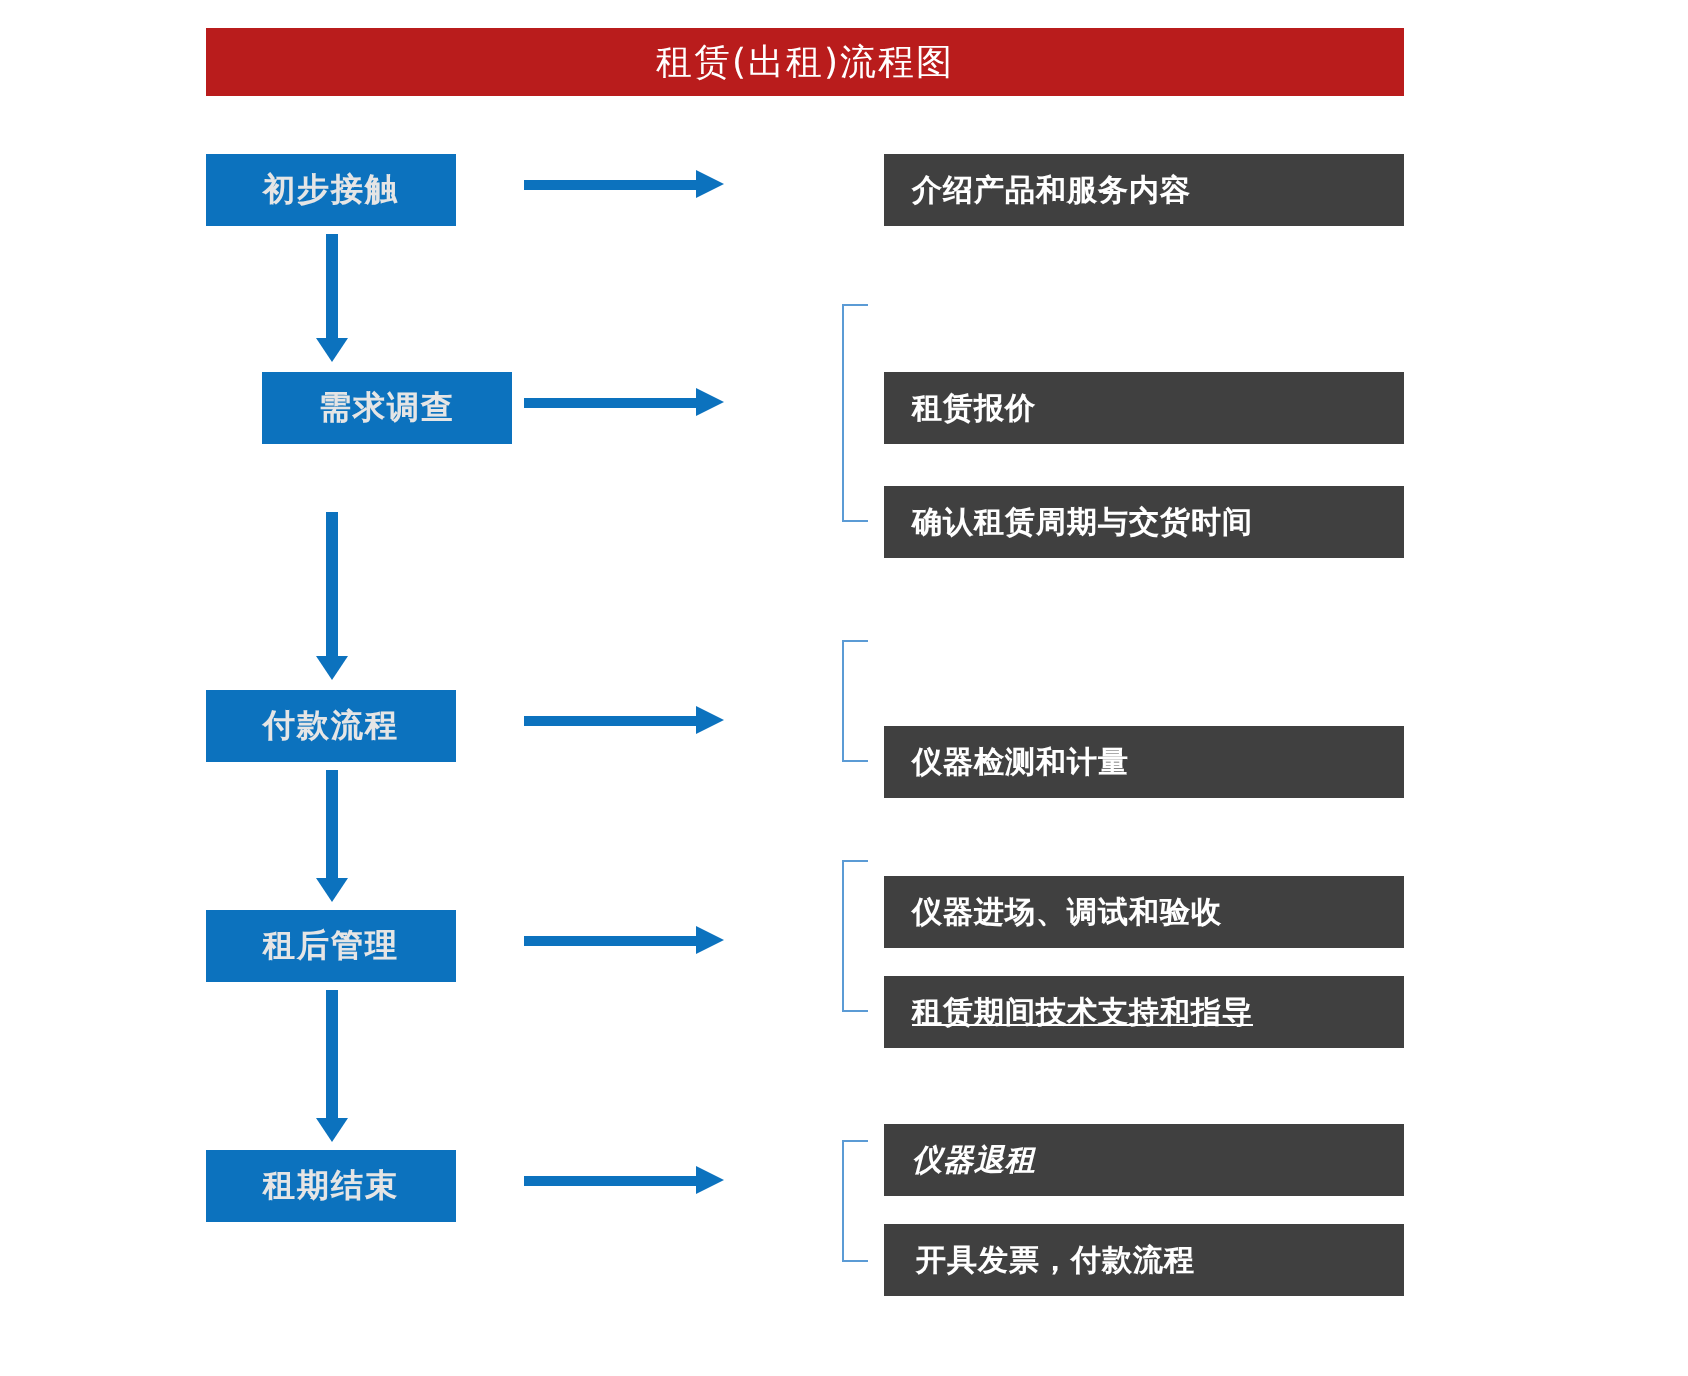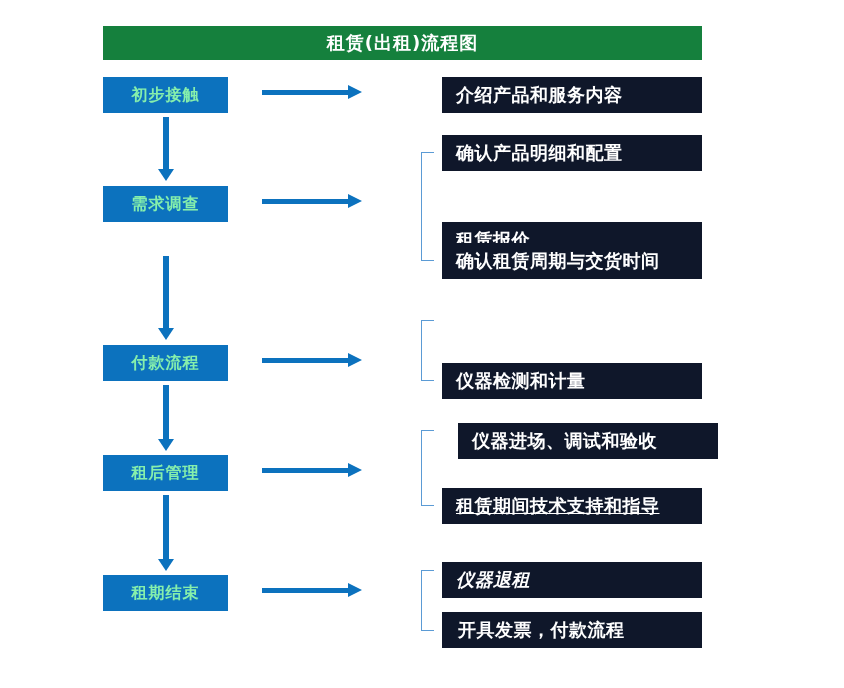--- a/index.html
+++ b/index.html
@@ -19,56 +19,55 @@
     height: 688px;
   }
 
   
   .title-bar {
     position: absolute;
     left: 103px;
     top: 14px;
     width: 599px;
     height: 34px;
-    background: #15803d;
+    background: #b91c1c;
     color: #ffffff;
     font-size: 18px;
-    font-weight: bold;
+    font-weight: normal;
     display: flex;
     align-items: center;
     justify-content: center;
     letter-spacing: 1px;
-    margin-top: 12px;
   }
 
   
   .stage-box {
     position: absolute;
     left: 103px;
     width: 125px;
     height: 36px;
     background: #0C72BE;
-    color: #86efac;
+    color: #e5e5e5;
     font-size: 16px;
     font-weight: bold;
     display: flex;
     align-items: center;
     justify-content: center;
     letter-spacing: 1px;
   }
 
   
   .detail-box {
     position: absolute;
     left: 442px;
     width: 260px;
     height: 36px;
-    background: #0f172a;
+    background: #404040;
     color: #ffffff;
-    font-size: 18px;
+    font-size: 15px;
     font-weight: bold;
     display: flex;
     align-items: center;
     padding-left: 14px;
     box-sizing: border-box;
     letter-spacing: 0.5px;
   }
 
   
   .h-arrow {
@@ -144,35 +143,34 @@
     <div class="head"></div>
   </div>
 
   <div class="v-arrow" style="top:117px; height:64px;">
     <div class="shaft" style="height:52px;"></div>
     <div class="head" style="top:52px;"></div>
   </div>
 
   <div class="detail-box" style="top:77px;">介绍产品和服务内容</div>
 
-  <div class="stage-box" style="top:186px;">需求调查</div>
+  <div class="stage-box" style="top:186px;margin-left:28px;">需求调查</div>
 
   <div class="h-arrow" style="top:194px;">
     <div class="shaft"></div>
     <div class="head"></div>
   </div>
 
   <div class="v-arrow" style="top:256px; height:84px;">
     <div class="shaft" style="height:72px;"></div>
     <div class="head" style="top:72px;"></div>
   </div>
 
   <div class="bracket" style="top:152px; height:109px;"></div>
-  <div class="detail-box" style="top:135px;">确认产品明细和配置</div>
-  <div class="detail-box" style="top:186px;margin-top:36px;">租赁报价</div>
+  <div class="detail-box" style="top:186px;">租赁报价</div>
   <div class="detail-box" style="top:243px;">确认租赁周期与交货时间</div>
 
   <div class="stage-box" style="top:345px;">付款流程</div>
 
   <div class="h-arrow" style="top:353px;">
     <div class="shaft"></div>
     <div class="head"></div>
   </div>
 
   <div class="v-arrow" style="top:385px; height:66px;">
@@ -189,21 +187,21 @@
     <div class="shaft"></div>
     <div class="head"></div>
   </div>
 
   <div class="v-arrow" style="top:495px; height:76px;">
     <div class="shaft" style="height:64px;"></div>
     <div class="head" style="top:64px;"></div>
   </div>
 
   <div class="bracket" style="top:430px; height:76px;"></div>
-  <div class="detail-box" style="top:423px;margin-left:16px;">仪器进场、调试和验收</div>
+  <div class="detail-box" style="top:438px;">仪器进场、调试和验收</div>
   <div class="detail-box" style="top:488px;text-decoration:underline;">租赁期间技术支持和指导</div>
 
   <div class="stage-box" style="top:575px;">租期结束</div>
 
   <div class="h-arrow" style="top:583px;">
     <div class="shaft"></div>
     <div class="head"></div>
   </div>
 
   <div class="bracket" style="top:570px; height:61px;"></div>

